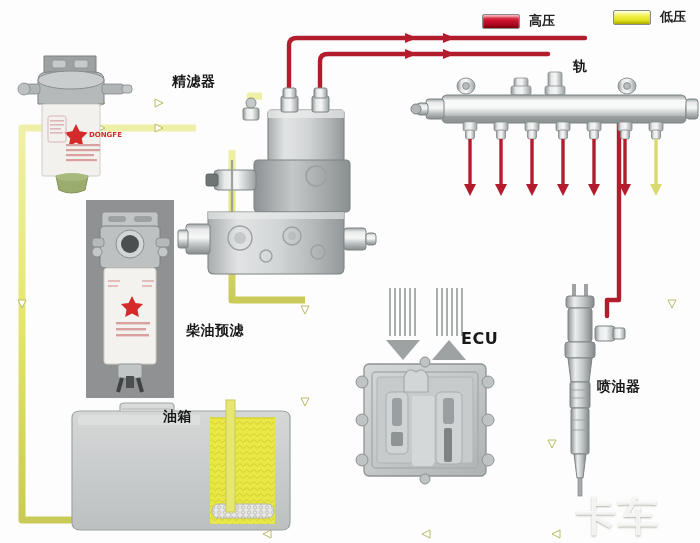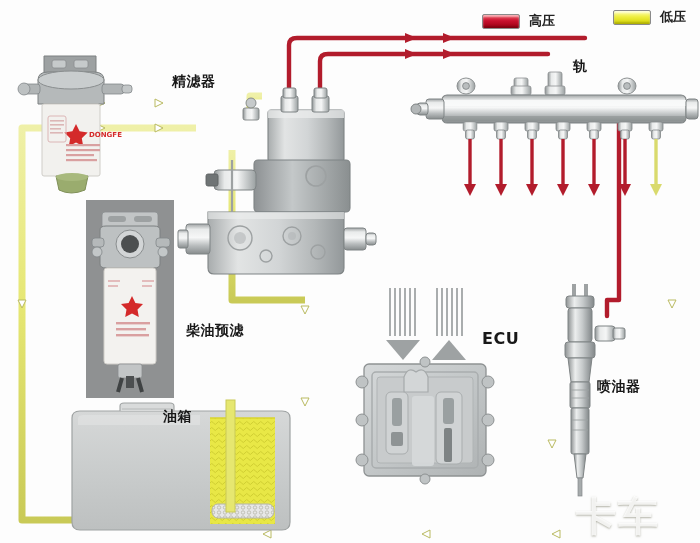--- a/index.html
+++ b/index.html
@@ -14,21 +14,21 @@
   #stage svg{position:absolute;left:0;top:0;}
   .lbl{
     position:absolute;
     font-family:"DejaVu Sans","Liberation Sans",sans-serif;
     color:#181818;
     font-weight:bold;
     white-space:nowrap;
     letter-spacing:0.5px;
   }
   .lbl-cn{font-size:14px;}
-  .lbl-ecu{font-size:16px;font-weight:bold;letter-spacing:0.5px;margin-left:21px;}
+  .lbl-ecu{font-size:16px;font-weight:bold;letter-spacing:0.5px;}
   .legend-item{position:absolute;display:flex;align-items:center;gap:9px;}
   .legend-swatch{
     width:36px;height:13px;border-radius:2px;
     border:1px solid #8a8a8a;
     box-shadow:inset 0 2px 2px rgba(255,255,255,.55), inset 0 -2px 2px rgba(0,0,0,.18);
   }
   .legend-text{font-size:13px;font-weight:bold;color:#222;
     font-family:"DejaVu Sans","Liberation Sans",sans-serif;}
   .watermark{
     position:absolute;

